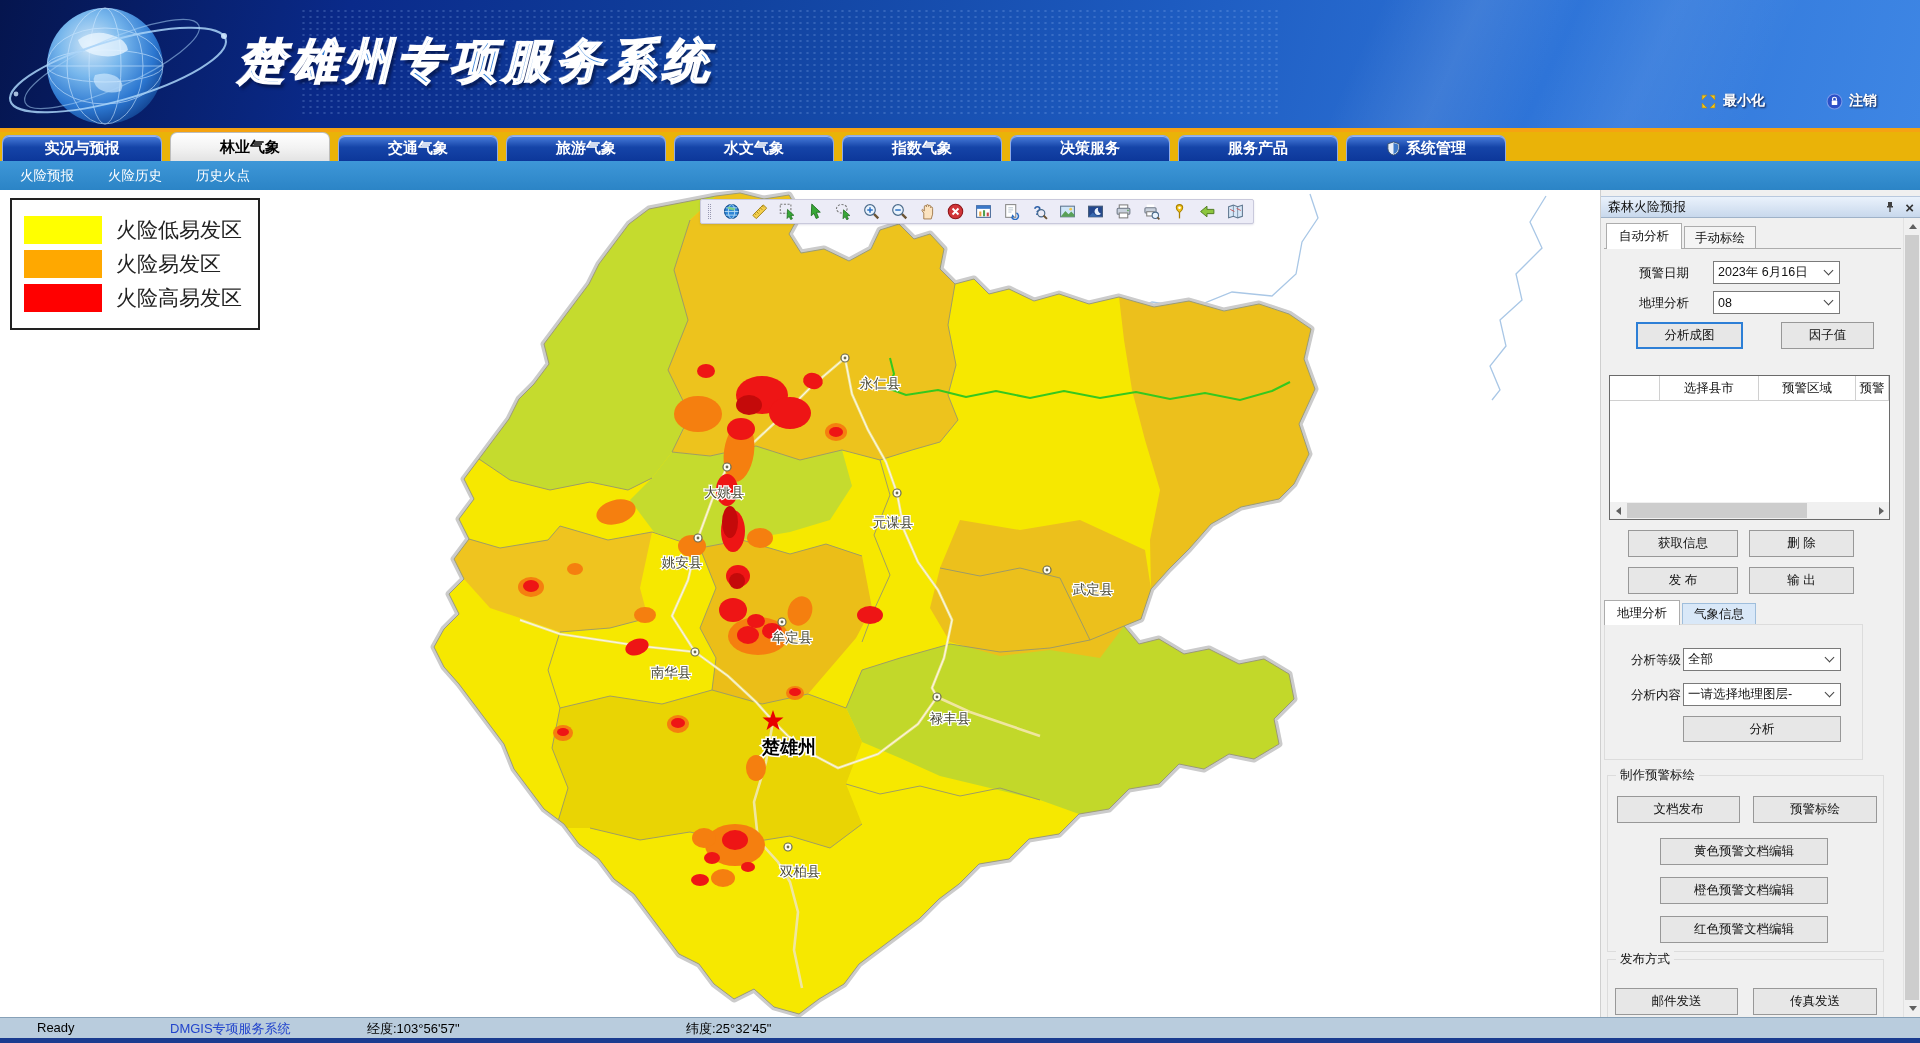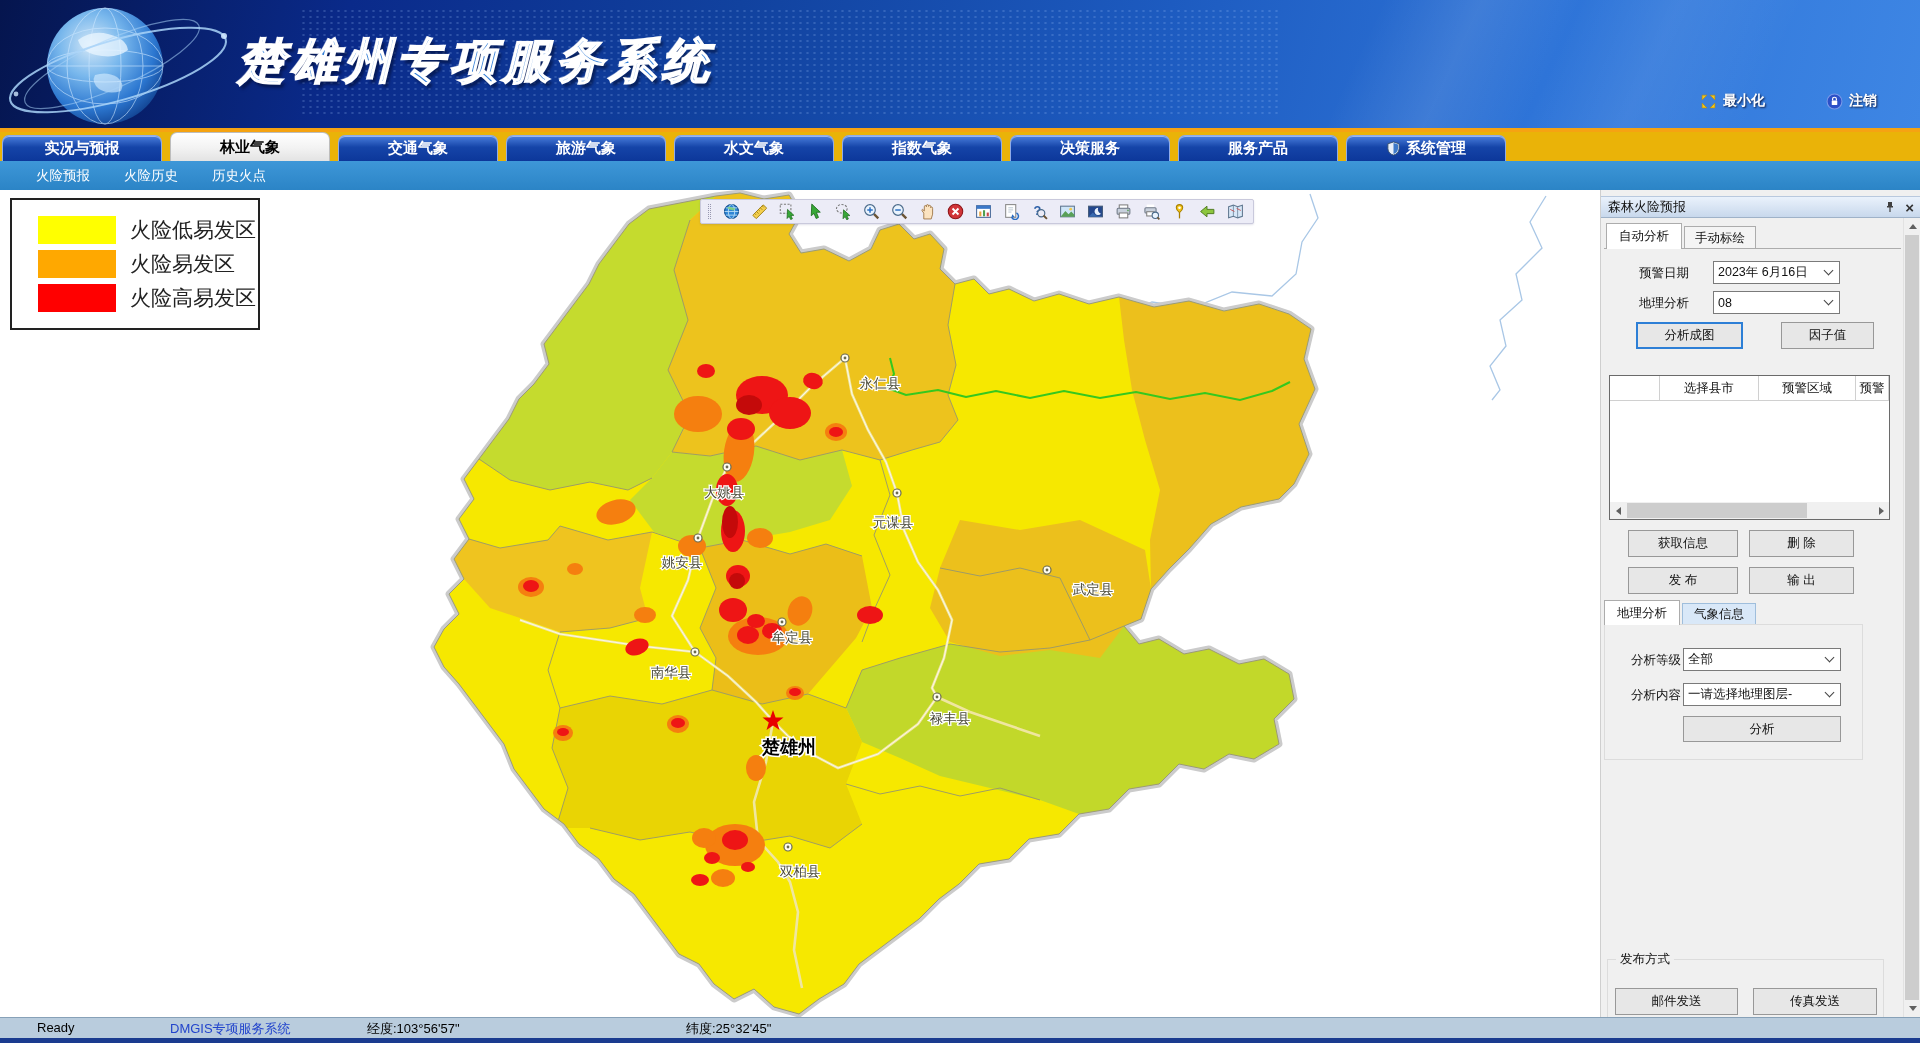--- a/index.html
+++ b/index.html
@@ -31,33 +31,33 @@
   .tab { width:160px; height:26px; margin-top:3px; border-radius:7px 7px 0 0; cursor:pointer;
     background:linear-gradient(#4A7EDC,#1544A8 45%,#0C379A); border:1px solid #8FABE8; border-bottom:none;
     color:#fff; font-size:15px; font-weight:bold; display:flex; align-items:center; justify-content:center; gap:5px;
     box-shadow:inset 0 1px 0 rgba(255,255,255,.45); }
   .tab.active { height:29px; margin-top:0; background:linear-gradient(#FFFFFF,#F2F2F2 55%,#E3E3E3);
     color:#000; border-color:#BDBDBD;text-align:right; }
   .tab svg { width:15px; height:15px; }
 
   
   .submenu { position:absolute; left:0; top:161px; width:1920px; height:29px;
-    background:linear-gradient(#3E97D8,#2B84C6); display:flex; align-items:center; padding-left:36px; gap:34px; }
+    background:linear-gradient(#3E97D8,#2B84C6); display:flex; align-items:center; padding-left:20px; gap:34px; }
   .sm-item { color:#fff; font-size:13.5px; cursor:pointer; white-space:nowrap; }
 
   
   .map-area { position:absolute; left:0; top:190px; width:1600px; height:827px; background:#fff; overflow:hidden; }
   .map-svg { position:absolute; left:0; top:0; width:1600px; height:827px; }
   .county-label { font-size:13.5px; fill:#4A4A38; text-anchor:middle;
     paint-order:stroke; stroke:#FFFFFF; stroke-width:2.5px; }
   .capital-label { font-size:18px; font-weight:bold; fill:#000; text-anchor:middle;
     paint-order:stroke; stroke:#FFFFFF; stroke-width:3px; }
 
   .legend { position:absolute; left:10px; top:8px; width:250px; background:#FFFFFF;
-    border:2px solid #222; padding:10px 26px; }
+    border:2px solid #222; padding:10px 12px; }
   .lg-row { display:flex; align-items:center; gap:14px; margin:6px 0; }
   .lg-swatch { width:78px; height:28px; flex:0 0 auto; }
   .lg-label { font-size:21px; color:#222; white-space:nowrap; }
 
   .map-toolbar { position:absolute; left:700px; top:9px; height:25px; display:flex; align-items:center;
     background:#ECECF7; border:1px solid #C9C9DC; border-radius:2px; padding:0 7px; gap:7px;
     box-shadow:0 1px 2px rgba(60,60,120,.15); }
   .tb-grip { width:3px; height:15px; border-left:1px dotted #9898B0; border-right:1px dotted #9898B0; margin-right:3px; }
   .tb-cell { width:21px; height:21px; display:flex; align-items:center; justify-content:center; cursor:pointer; border-radius:2px; }
   .tb-cell svg { width:17px; height:17px; }
@@ -656,20 +656,28 @@
         <span>全部</span>
         <i class="chev"></i>
       </div>
       <span class="plabel" style="left:30px;top:469px">分析内容</span>
       <div class="combo" style="left:82px;top:465px;width:158px">
         <span>一请选择地理图层-</span>
         <i class="chev"></i>
       </div>
       <button class="btn" style="left:82px;top:498px;width:158px;height:26px">分析</button>
 
+      <div class="group" style="left:6px;top:557px;width:277px;height:177px">
+        <span class="group-label">制作预警标绘</span>
+        <button class="btn" style="left:9px;top:20px;width:123px;height:27px">文档发布</button>
+        <button class="btn" style="left:145px;top:20px;width:124px;height:27px">预警标绘</button>
+        <button class="btn" style="left:52px;top:62px;width:168px;height:27px">黄色预警文档编辑</button>
+        <button class="btn" style="left:52px;top:101px;width:168px;height:27px">橙色预警文档编辑</button>
+        <button class="btn" style="left:52px;top:140px;width:168px;height:27px">红色预警文档编辑</button>
+      </div>
 
       <div class="group" style="left:6px;top:741px;width:277px;height:80px">
         <span class="group-label">发布方式</span>
         <button class="btn" style="left:7px;top:28px;width:123px;height:27px">邮件发送</button>
         <button class="btn" style="left:145px;top:28px;width:124px;height:27px">传真发送</button>
       </div>
     </div>
 
     <div class="vscroll">
       <div class="vs-up">

